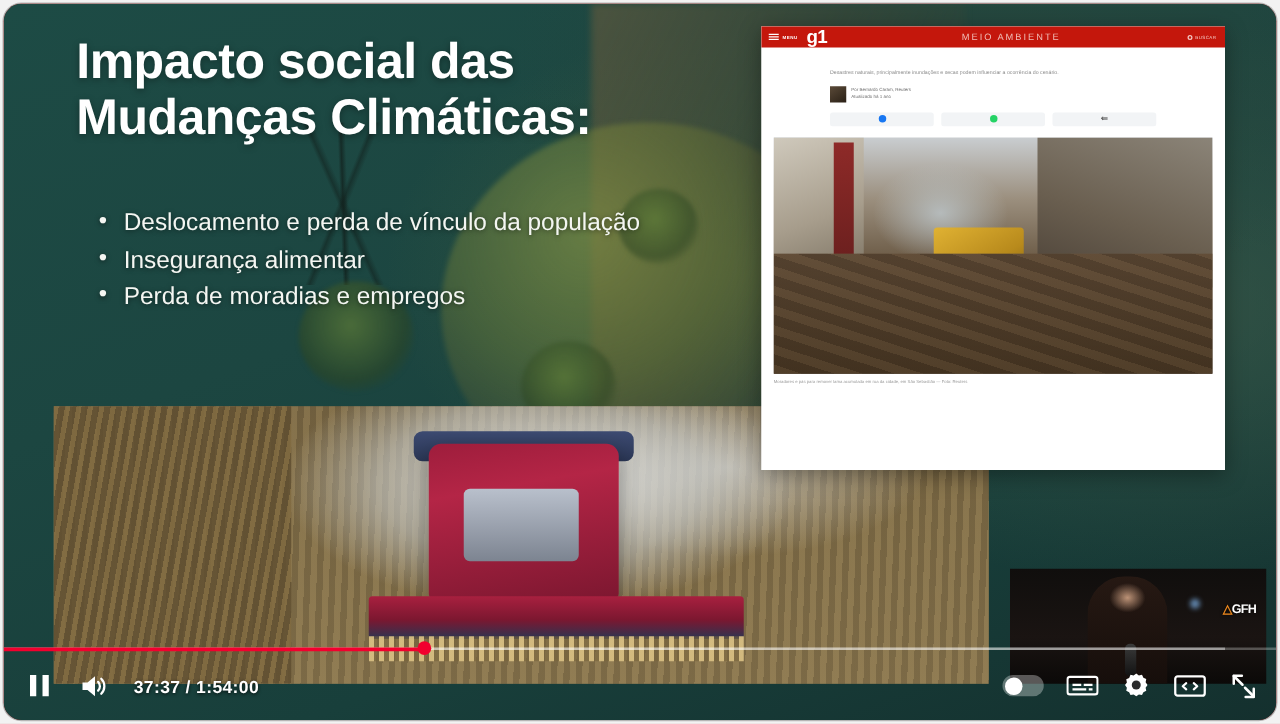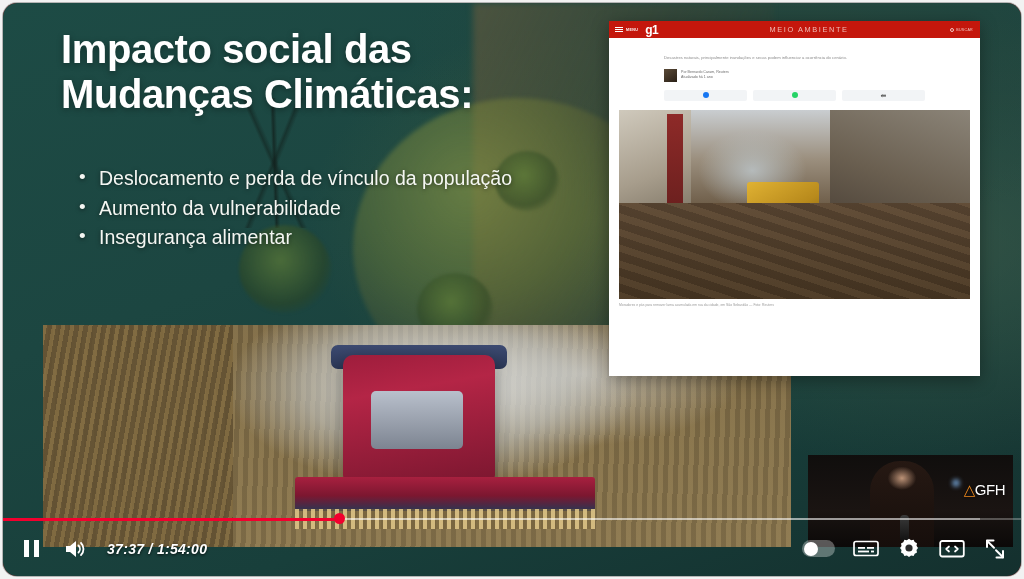--- a/index.html
+++ b/index.html
@@ -135,21 +135,21 @@
     width:8px; height:6px; margin-left:6px;
     background:
       linear-gradient(#fff,#fff) 0 0/100% 1px no-repeat,
       linear-gradient(#fff,#fff) 0 2px/100% 1px no-repeat,
       linear-gradient(#fff,#fff) 0 4px/100% 1px no-repeat;
   }
   .news-menu-label {
     margin-left:3px; color:#fff; font-size:3.6px; letter-spacing:.4px; font-weight:700;
   }
   .news-logo {
-    margin-left:7px; color:#fff; font-size:12px; font-weight:700; letter-spacing:-.5px;
+    margin-left:7px; color:#fff; font-size:15px; font-weight:700; letter-spacing:-.5px;
   }
   .news-section {
     position:absolute; left:0; right:0; text-align:center;
     color:#f0bcb6; font-size:7.4px; letter-spacing:1.6px; font-weight:400;margin-left:29px;
   }
   .news-search {
     position:absolute; right:7px; display:flex; align-items:center; gap:2px;
   }
   .news-search .mag {
     width:4px; height:4px; border:.8px solid #f3c7c2; border-radius:50%;
@@ -232,21 +232,21 @@
     position:absolute; left:92px; top:60px; width:9px; height:26px;
     background:linear-gradient(180deg,#3a3a3a,#121212);
     border-radius:4px;
   }
   .pip-light {
     position:absolute; left:144px; top:24px; width:8px; height:8px;
     border-radius:50%; background:rgba(120,170,220,.75); filter:blur(2px);
   }
   .pip-logo {
     position:absolute; right:8px; top:26px;
-    color:#fff; font-size:15px; font-weight:400; letter-spacing:-.5px;
+    color:#fff; font-size:10px; font-weight:700; letter-spacing:-.5px;
     text-shadow:0 0 3px rgba(0,0,0,.8);
   }
   .pip-logo .o { color:#f08a1e; }
 
   
   .autoplay-toast {
     position:absolute; left:683px; top:492px;
     color:#ffffff; font-size:13.5px; font-weight:600;
     text-shadow:0 1px 4px rgba(0,0,0,.85);
     white-space:nowrap;
@@ -269,21 +269,21 @@
     background:#f2002e;
   }
   .progress-knob {
     position:absolute; left:33%; top:-3px; width:11px; height:11px;
     margin-left:-5px; border-radius:50%; background:#f2002e;
   }
 
   
   .controls {
     position:absolute; left:0; right:0; bottom:0; height:55px;
-    display:flex; font-style:italic;
+    display:flex; 
   }
   .ctl-left  { display:flex; align-items:center; gap:0; padding-left:6px; }
   .ctl-right { margin-left:auto; display:flex; align-items:center; padding-right:14px; gap:18px; }
   .ctl-btn {
     width:44px; height:44px; display:flex; align-items:center; justify-content:center;
     cursor:pointer; color:#fff;
   }
   .pause-glyph {
     width:15px; height:17px;
     background:
@@ -321,22 +321,22 @@
     <div class="earth-globe"></div>
     <div class="branch"></div>
     <div class="tree t1"></div>
     <div class="tree t2"></div>
     <div class="tree t3"></div>
 
     <div class="slide-title">Impacto social das Mudanças Climáticas:</div>
 
     <ul class="bullets">
       <li>Deslocamento e perda de vínculo da população</li>
-      <li>Aumento da vulnerabilidade</li>
       <li>Insegurança alimentar</li>
+      <li>Perda de moradias e empregos</li>
     </ul>
 
     <div class="harvester">
       <div class="harv-left-field"></div>
       <div class="harv-roof"></div>
       <div class="harv-body">
         <div class="harv-cab"></div>
       </div>
       <div class="harv-header"></div>
       <div class="harv-teeth"></div>

